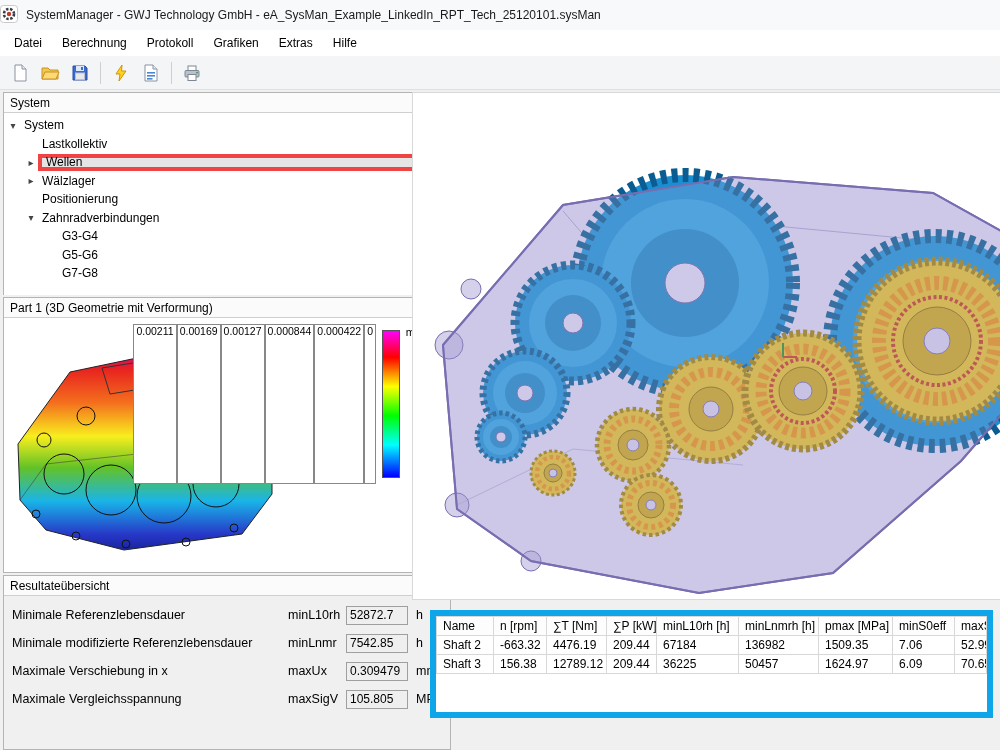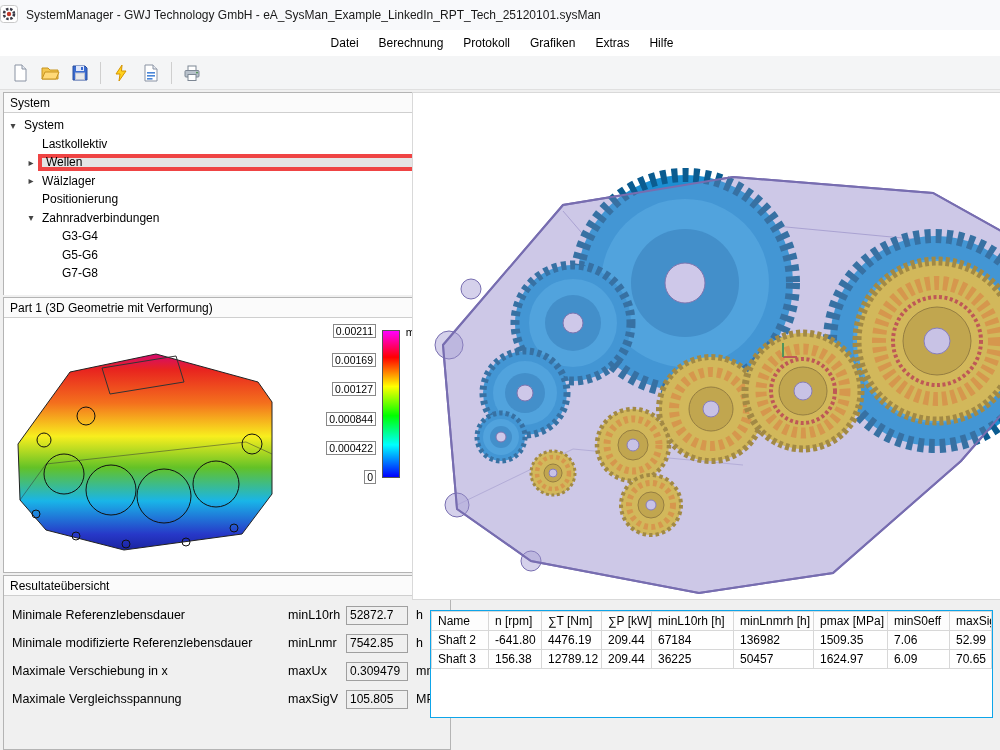--- a/index.html
+++ b/index.html
@@ -5,21 +5,21 @@
   * { box-sizing: border-box; }
   html,body { margin:0; padding:0; width:1000px; height:750px; overflow:hidden;
     font-family:"Liberation Sans", sans-serif; font-size:12px; color:#000; }
   .window { position:absolute; inset:0; background:#f0f0f0; }
 
   
   .titlebar { position:absolute; top:0; left:0; right:0; height:30px; background:#f8f9fb;
     display:flex; align-items:center; padding-left:0; gap:8px; }
   .title-text { font-size:12px; color:#1a1a1a; }
   .menubar { position:absolute; top:30px; left:0; right:0; height:26px; background:#fff;
-    display:flex; align-items:center; padding-left:4px;justify-content:center; }
+    display:flex; align-items:center; padding-left:4px; }
   .menu-item { padding:4px 10px; cursor:default; }
   .toolbar { position:absolute; top:56px; left:0; right:0; height:34px; background:#f4f5f6;
     border-bottom:1px solid #e0e0e0; display:flex; align-items:center; gap:2px; padding-left:6px; }
   .tool-btn { width:28px; height:28px; display:flex; align-items:center; justify-content:center;
     border:1px solid transparent; background:transparent; padding:0; }
   .tool-sep { width:1px; height:22px; background:#cfcfcf; margin:0 4px; }
 
   
   .main { position:absolute; top:90px; left:0; right:0; bottom:0; }
   .panel { position:absolute; left:3px; width:448px; border:1px solid #b4b4b4; background:#fff; }
@@ -39,21 +39,21 @@
   .tw { width:14px; flex:none; text-align:center; color:#444; font-size:10px; }
   .lvl0 { padding-left:2px; } .lvl1 { padding-left:20px; } .lvl2 { padding-left:40px; }
   .tree-label { padding:1px 4px; white-space:nowrap; }
   .sel-wrap { flex:1; margin-right:10px; height:17px; display:flex; align-items:center;
     background:#e5e5e5; border:4px solid #ef4444; }
 
   
   .part-content { position:relative; height:254px; background:#fff; overflow:hidden; }
   .fem-svg { position:absolute; left:2px; top:6px; }
   .legend-values { position:absolute; right:74px; top:6px; height:160px; display:flex;
-    flex-direction:column; justify-content:space-between; align-items:flex-end; }
+    justify-content:space-between; }
   .legend-values span { background:#fff; border:1px solid #888; padding:0 2px;
     font-size:10.5px; line-height:12px; }
   .color-bar { position:absolute; right:50px; top:12px; width:18px; height:148px;
     border:1px solid #555;
     background:linear-gradient(#ff00ff, #ff0000 18%, #ffff00 38%, #00ff00 58%, #00ffff 78%, #0000ff); }
   .legend-unit { position:absolute; right:26px; top:8px; font-size:11px; }
   .view-col { position:absolute; right:2px; top:8px; width:24px; display:flex;
     flex-direction:column; gap:4px; align-items:center; }
   .vbtn { position:relative; width:20px; height:20px; border:none; background:transparent; padding:0; }
   .axis-letter { position:absolute; right:0; top:-2px; font-size:9px; font-style:normal; color:#222; }
@@ -65,21 +65,21 @@
   .res-label { flex:1; font-size:12.5px; white-space:nowrap; }
   .res-sym { width:58px; font-size:12.5px; white-space:nowrap; overflow:hidden; }
   .res-val { width:62px; height:19px; border:1px solid #9f9f9f; background:#efefef;
     display:flex; align-items:center; padding:0 3px; font-size:12px; }
   .res-unit { width:36px; padding-left:8px; font-size:12.5px; }
 
   
   .viewport3d { position:absolute; left:412px; top:2px; right:0; height:508px; background:#fff;
     border:1px solid #d9d9d9; border-right:none; overflow:hidden; }
   .table-wrap { position:absolute; left:430px; top:520px; right:7px; height:108px;
-    background:#fff; border:1px solid #0ea5e9; overflow:hidden; }
+    background:#fff; border:6px solid #0ea5e9; overflow:hidden; }
   table { border-collapse:collapse; font-size:12px; table-layout:fixed; width:100%; }
   th,td { border:1px solid #d8d8d8; padding:2px 6px; text-align:left; font-weight:normal;
     white-space:nowrap; overflow:hidden; }
   th { background:#fdfdfd; }
 </style>
 </head>
 <body>
 
 <div class="window">
 
@@ -489,21 +489,21 @@
             <th>minL10rh [h]</th>
             <th>minLnmrh [h]</th>
             <th>pmax [MPa]</th>
             <th>minS0eff</th>
             <th>maxSigV</th>
           </tr>
         </thead>
         <tbody>
           <tr>
             <td>Shaft 2</td>
-            <td>-641.80</td>
+            <td>-663.32</td>
             <td>4476.19</td>
             <td>209.44</td>
             <td>67184</td>
             <td>136982</td>
             <td>1509.35</td>
             <td>7.06</td>
             <td>52.99</td>
           </tr>
           <tr>
             <td>Shaft 3</td>

